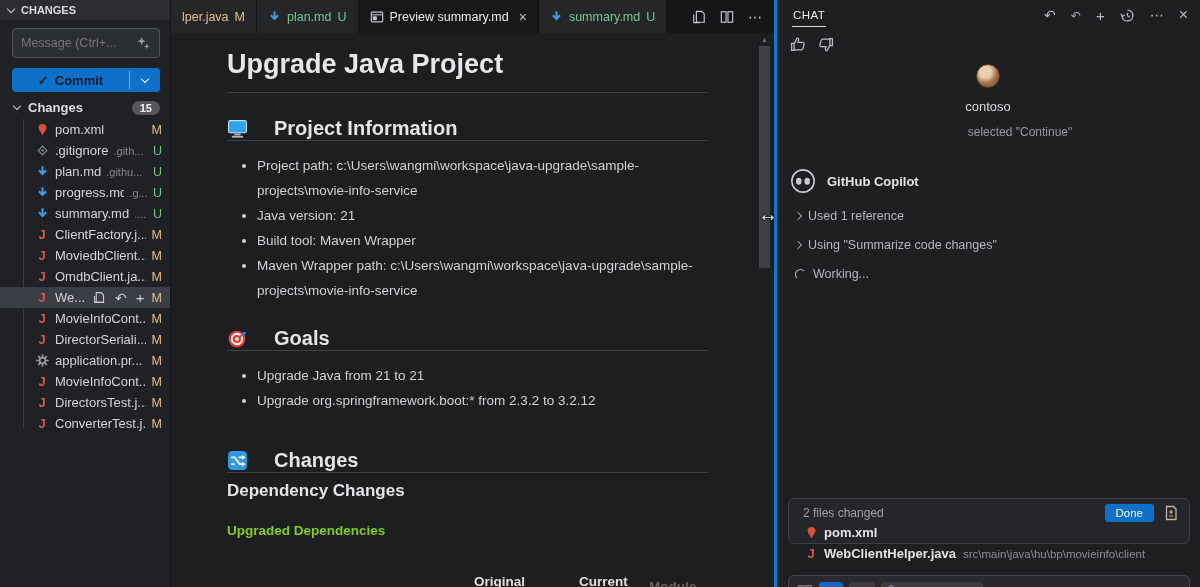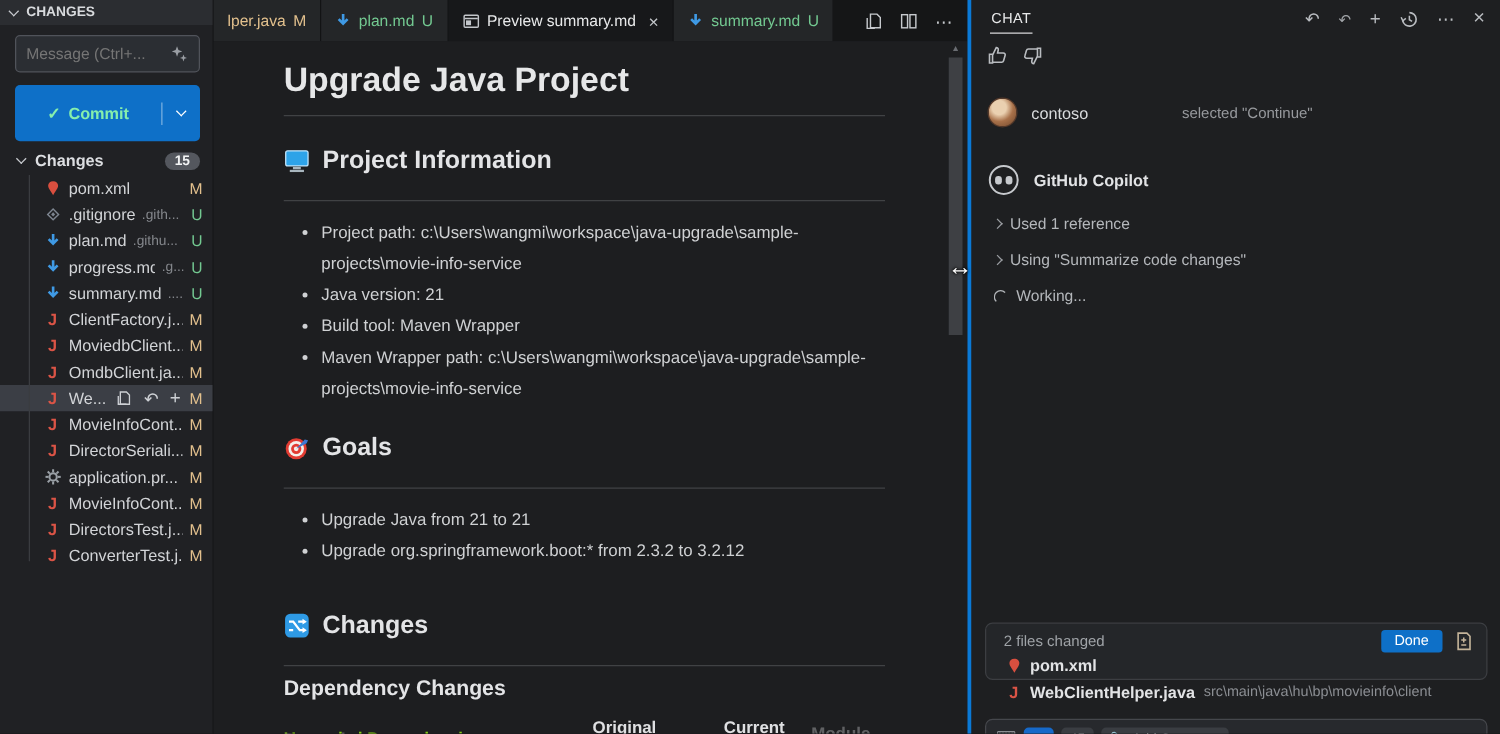--- a/index.html
+++ b/index.html
@@ -10,21 +10,21 @@
   
   .sidebar { width:171px; height:100%; background:#202124; flex:none; display:flex; flex-direction:column; border-right:1px solid #151617; }
   .sb-header { display:flex; align-items:center; justify-content:space-between; padding:9px 14px 7px 16px; }
   .sb-title { font-size:11px; letter-spacing:.4px; color:#bfc3c7; }
   .icon-btn { color:#c6c9cd; cursor:pointer; line-height:1; }
   .glyph-more::before { content:"\22EF"; font-size:14px; }
   .sb-section { display:flex; align-items:center; gap:7px; background:#2b2d31; padding:4px 10px 4px 8px; font-size:11px; font-weight:bold; color:#d8dadd; }
   .sb-inner { padding:8px 10px 0 12px; }
   .msg-box { display:flex; align-items:center; background:#2b2e33; border:1px solid #50535a; border-radius:4px; height:30px; padding:0 8px; }
   .msg-box input { flex:1; background:transparent; border:none; outline:none; color:#8a8e94; font-size:12.5px; font-family:"Liberation Sans",sans-serif; min-width:0; }
-  .commit-btn { display:flex; align-items:center; margin-top:10px; height:45px; background:#0e70c8; border-radius:4px; color:#86efac; overflow:hidden; cursor:pointer; }
+  .commit-btn { display:flex; align-items:center; margin-top:10px; height:24px; background:#0e70c8; border-radius:4px; color:#0f172a; overflow:hidden; cursor:pointer; }
   .commit-main { flex:1; display:flex; align-items:center; justify-content:center; gap:6px; font-size:13px; font-weight:bold; }
   .glyph-check::before { content:"\2713"; }
   .commit-sep { width:1px; height:18px; background:rgba(255,255,255,.45); }
   .commit-drop { width:30px; display:flex; align-items:center; justify-content:center; }
   .chev { display:inline-block; width:6px; height:6px; border-right:1.6px solid #c8cbd0; border-bottom:1.6px solid #c8cbd0; }
   .chev-down { transform:rotate(45deg); margin-top:-3px; }
   .chev-right { transform:rotate(-45deg); }
   .chev-white { border-color:#fff; }
   .changes-head { display:flex; align-items:center; gap:8px; padding:8px 10px 4px 14px; font-weight:bold; color:#dcdee1; }
   .badge { margin-left:auto; background:#54575e; color:#f2f3f4; font-size:11px; font-weight:bold; border-radius:9px; padding:1px 8px; }
@@ -46,21 +46,21 @@
   .editor { width:603px; flex:none; display:flex; flex-direction:column; background:#1d1e20; position:relative; }
   .tabbar { height:33px; flex:none; background:#151617; display:flex; align-items:stretch; }
   .tab { display:flex; align-items:center; gap:6px; padding:0 11px; background:#242628; border-right:1px solid #121314; font-size:12.5px; white-space:nowrap; cursor:pointer; }
   .tab.active { background:#17181a; color:#e8e9ea; }
   .tab-mod { color:#e2c08d; } .tab-unt { color:#73c991; }
   .tab-close::before { content:"\00D7"; font-size:14px; color:#c3c6ca; margin-left:4px; }
   .tab-actions { margin-left:auto; display:flex; align-items:center; gap:14px; padding:0 12px; color:#c6c9cd; }
 
   .preview { position:relative; flex:1; overflow:hidden; background:#1d1e20; padding:16px 66px 0 56px; }
   .md h1 { font-size:27px; color:#e6e7e8; padding-bottom:12px; border-bottom:1px solid #404244; }
-  .h2row { display:flex; align-items:center; gap:10px; margin-top:24px; padding-bottom:20px; border-bottom:1px solid #404244; }
+  .h2row { display:flex; align-items:center; gap:26px; margin-top:24px; padding-bottom:0; border-bottom:1px solid #404244; }
   .h2row h2 { font-size:20px; color:#e3e4e6; }
   .md ul { margin:12px 0 0 30px; }
   .md li { line-height:25px; font-size:13.5px; color:#cfd1d3; }
   .h3 { margin-top:8px; font-size:17px; font-weight:bold; color:#e3e4e6; }
   .h4 { margin-top:22px; font-size:13.5px; font-weight:bold; color:#84cc16; }
   .tbl-head span { position:absolute; font-weight:bold; font-size:13.5px; color:#dfe0e2; }
   .th-dep { left:56px; bottom:-12px; opacity:.5; }
   .th-orig { left:303px; bottom:-2px; }
   .th-cur { left:408px; bottom:-2px; }
   .th-mod { left:478px; bottom:-7px; opacity:.35; }
@@ -78,21 +78,21 @@
   
   .chat { flex:1; background:#1e1f21; display:flex; flex-direction:column; position:relative; overflow:hidden; }
   .chat-header { height:30px; flex:none; display:flex; align-items:center; padding:0 12px 0 18px; }
   .chat-title { font-size:11.5px; letter-spacing:.4px; color:#e8e9ea; border-bottom:1.5px solid #d7d8da; padding:6px 1px 5px; }
   .chat-actions { margin-left:auto; display:flex; align-items:center; gap:15px; color:#b9bcc0; }
   .glyph-undo2::before { content:"\21B6"; font-size:12px; opacity:.85; }
   .glyph-close::before { content:"\00D7"; font-size:16px; }
   .chat-body { flex:1; padding:6px 14px 0 16px; display:flex; flex-direction:column; }
   .thumbs { display:flex; gap:10px; color:#b9bcc0; }
   .turn { display:flex; align-items:center; gap:11px; }
-  .turn-user { margin-top:25px; }
+  .turn-user { margin-top:11px;flex-direction:column; }
   .avatar { width:24px; height:24px; border-radius:50%; background:radial-gradient(circle at 38% 32%, #ead0b0 0 28%, #a8714a 55%, #6d452a 100%); border:1px solid #55392a; flex:none; }
   .uname { color:#d8dadc; font-size:13px; }
   .umeta { color:#97999d; font-size:12px; margin-left:64px; }
   .turn-copilot { margin-top:29px; }
   .cp-name { color:#e2e3e5; font-weight:bold; }
   .ref-row { display:flex; align-items:center; gap:7px; margin-top:15px; padding-left:5px; color:#b4b7bb; font-size:12.5px; }
   .chev-dim { border-color:#9a9da1; }
   .spinner { width:11px; height:11px; border-radius:50%; border:1.6px solid transparent; border-left-color:#b4b7bb; border-top-color:#b4b7bb; flex:none; }
 
   .files-card { position:absolute; left:14px; right:10px; top:498px; height:46px; background:#242629; border:1px solid #3c3e42; border-radius:6px; padding:5px 10px 0 14px; }

